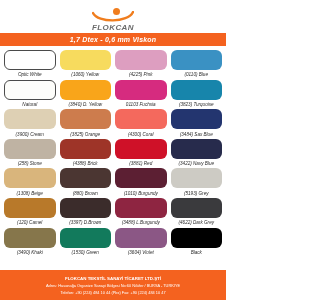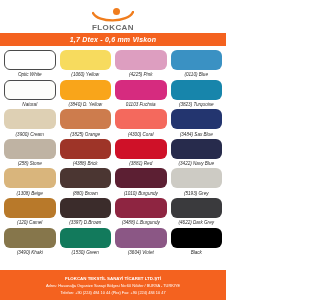--- a/index.html
+++ b/index.html
@@ -32,20 +32,21 @@
     background:#f07d1e;
   }
   .logo-arc{
     position:absolute;left:0;top:3px;width:42px;height:12px;
   }
   .logo-text{
     font-size:8px;letter-spacing:.4px;
     color:#6b6b6b;font-weight:bold;
     line-height:9px;margin-top:0px;
     font-family:"Liberation Sans", sans-serif;
+    font-style:italic;
   }
 
   
   .title-bar{
     height:13px;
     background:#f4621f;
     display:flex;align-items:center;justify-content:center;
   }
   .title-bar .title-text{
     color:#ffffff;font-size:7px;font-weight:bold;font-style:italic;

